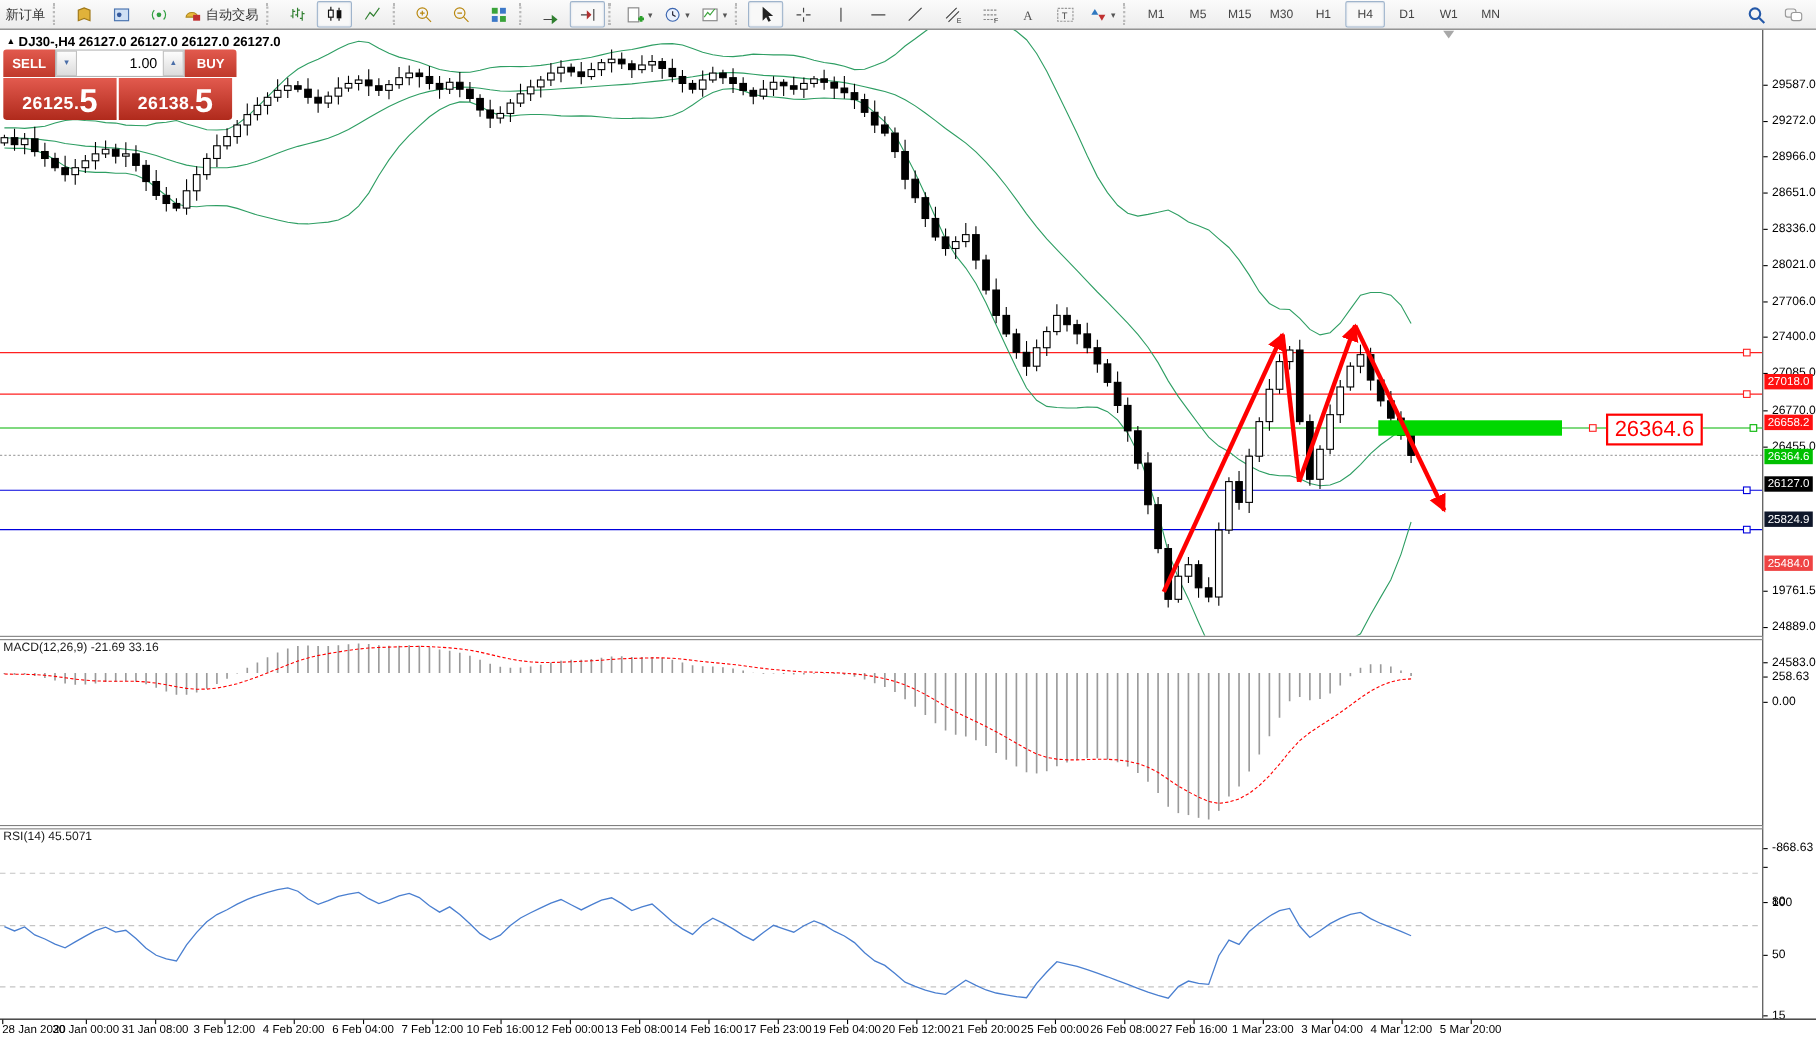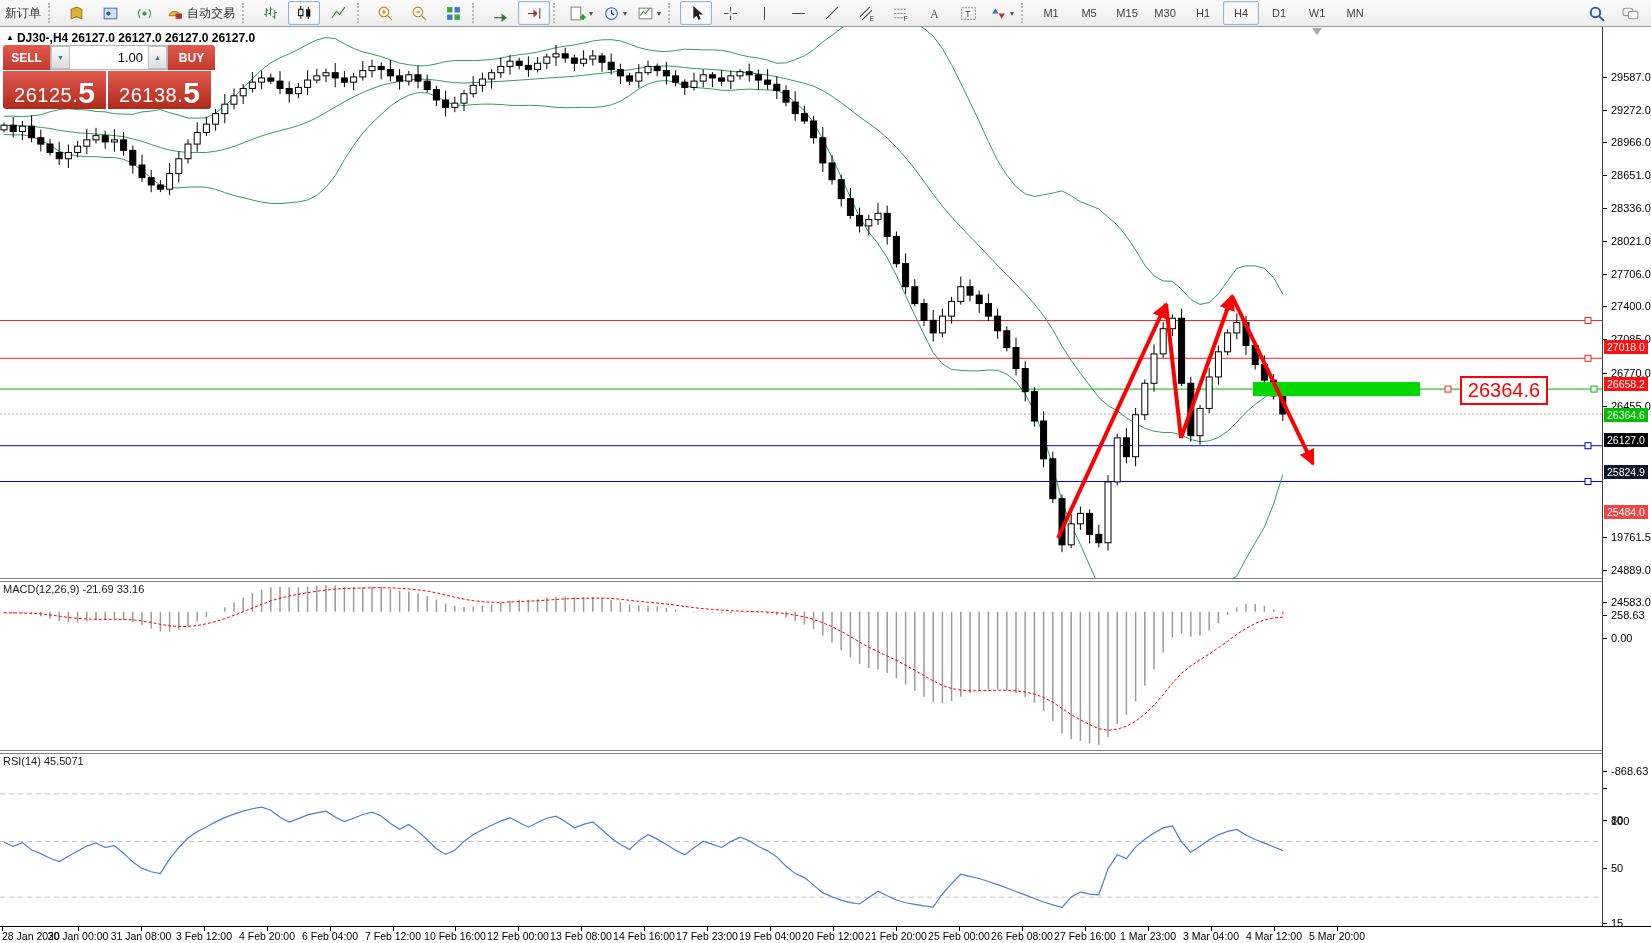--- a/index.html
+++ b/index.html
@@ -40,21 +40,21 @@
   .tp-sell{border-radius:3px 0 0 0;}
   .tp-buy{border-radius:0 3px 0 0;}
   .tp-vol{flex:1;background:#fff;border:1px solid #b5b5b5;display:flex;align-items:stretch;}
   .tp-step{width:17px;background:linear-gradient(#fdfdfd,#dcdcdc);border:1px solid #c0c0c0;color:#4a6ea8;
     font-size:7px;display:flex;align-items:center;justify-content:center;}
   .tp-vol-val{flex:1;display:flex;align-items:center;justify-content:flex-end;padding-right:5px;font-size:13px;color:#000;text-align:center;}
   .tp-row2{display:flex;height:38px;margin-top:1px;}
   .tp-price{width:103px;background:linear-gradient(#e25a4e,#b02a1c);color:#fff;display:flex;align-items:flex-end;justify-content:center;padding-bottom:3px;}
   .tp-price:first-child{margin-right:2px;border-radius:0 0 0 3px;}
   .tp-price:last-child{border-radius:0 0 3px 0;}
-  .tp-main{font-size:20px;font-weight:normal;letter-spacing:.5px;line-height:22px;}
+  .tp-main{font-size:16px;font-weight:bold;letter-spacing:.5px;line-height:22px;}
   .tp-big{font-size:30px;font-weight:bold;line-height:26px;}
   
   #annotation{position:absolute;left:1322px;top:278px;font-size:30px;font-weight:bold;color:#00ca00;
     text-shadow:2px 2px 0 #000;letter-spacing:2px;z-index:10;white-space:nowrap;}
   #level-label-box{position:absolute;left:1460px;top:349px;width:84px;height:25px;background:#fff;border:2px solid #f00;
     color:#f00;font-size:20px;display:flex;align-items:center;justify-content:center;z-index:11;}
   #shift-marker{position:absolute;left:1312px;top:1px;width:0;height:0;z-index:8;
     border-left:5px solid transparent;border-right:5px solid transparent;border-top:7px solid #a8a8a8;}
 </style>
 </head>

